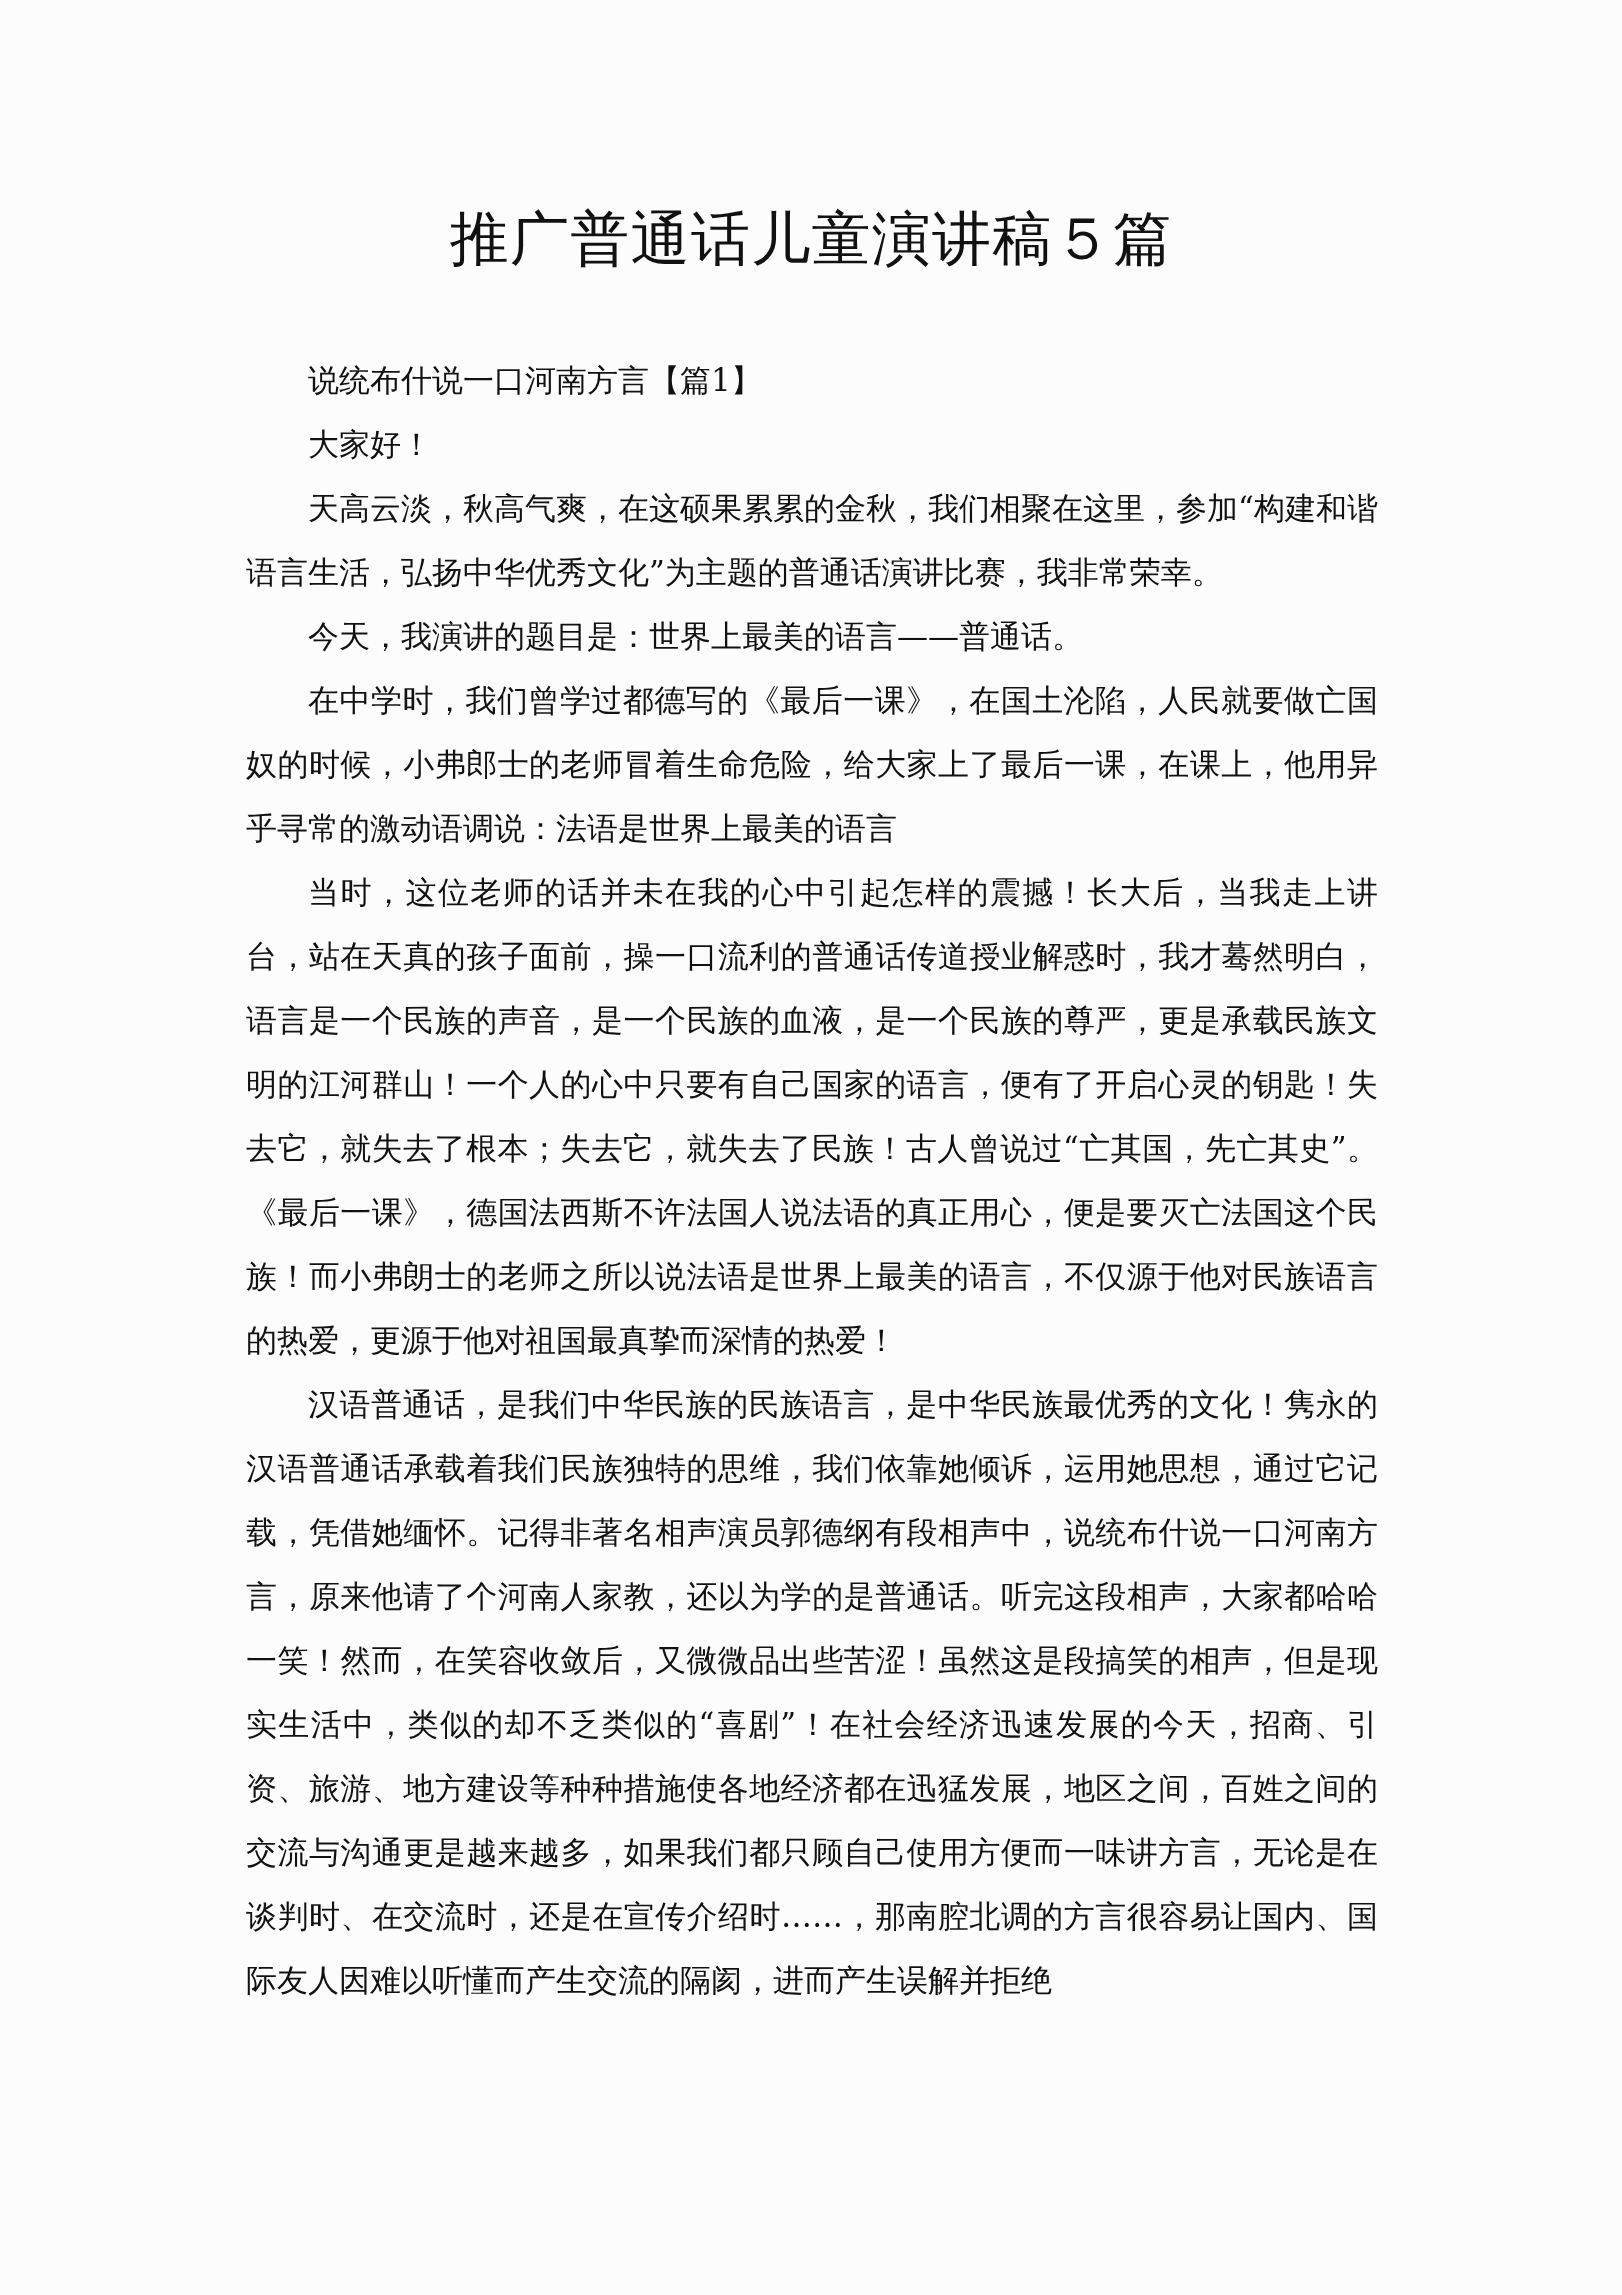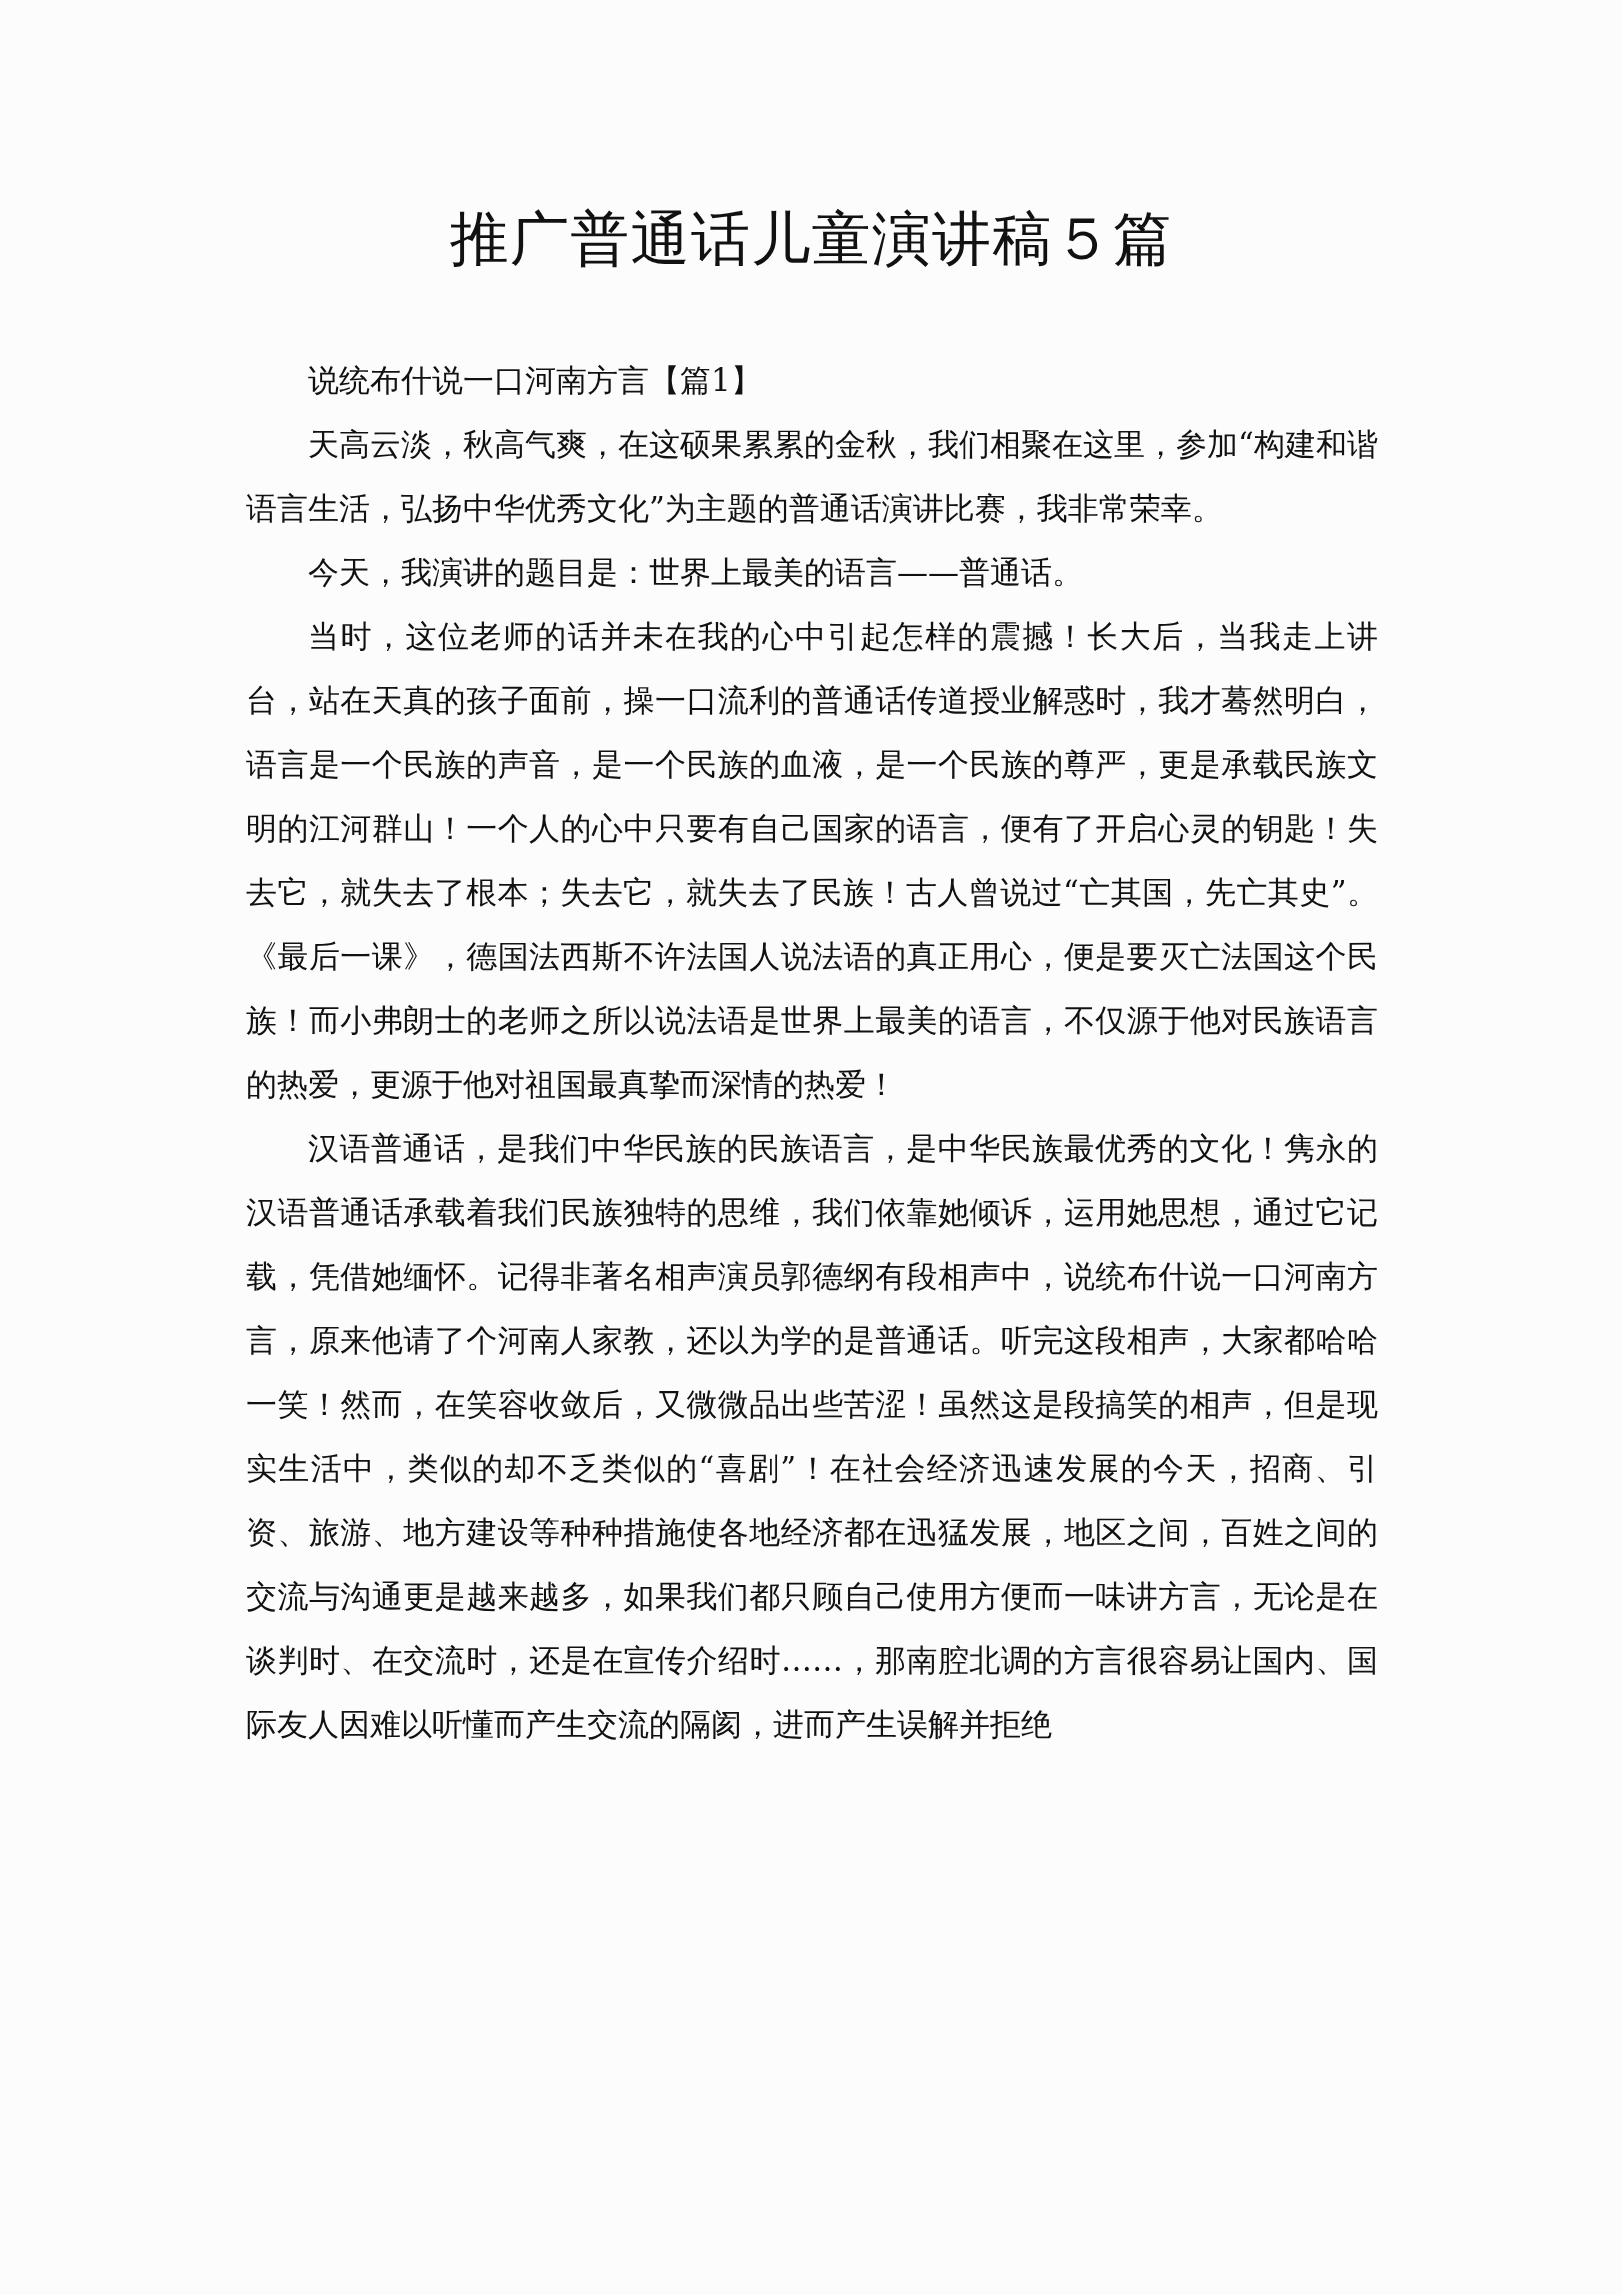--- a/index.html
+++ b/index.html
@@ -54,19 +54,21 @@
   }
 </style>
 </head>
 <body>
 
 <div class="page">
   <h1 class="title">推广普通话儿童演讲稿５篇</h1>
 
   <div class="body">
     <p class="heading-line">说统布什说一口河南方言【篇1】</p>
+    <p>大家好！</p>
     <p>天高云淡，秋高气爽，在这硕果累累的金秋，我们相聚在这里，参加“构建和谐语言生活，弘扬中华优秀文化”为主题的普通话演讲比赛，我非常荣幸。</p>
     <p>今天，我演讲的题目是：世界上最美的语言——普通话。</p>
+    <p>在中学时，我们曾学过都德写的《最后一课》，在国土沦陷，人民就要做亡国奴的时候，小弗郎士的老师冒着生命危险，给大家上了最后一课，在课上，他用异乎寻常的激动语调说：法语是世界上最美的语言</p>
     <p>当时，这位老师的话并未在我的心中引起怎样的震撼！长大后，当我走上讲台，站在天真的孩子面前，操一口流利的普通话传道授业解惑时，我才蓦然明白，语言是一个民族的声音，是一个民族的血液，是一个民族的尊严，更是承载民族文明的江河群山！一个人的心中只要有自己国家的语言，便有了开启心灵的钥匙！失去它，就失去了根本；失去它，就失去了民族！古人曾说过“亡其国，先亡其史”。《最后一课》，德国法西斯不许法国人说法语的真正用心，便是要灭亡法国这个民族！而小弗朗士的老师之所以说法语是世界上最美的语言，不仅源于他对民族语言的热爱，更源于他对祖国最真挚而深情的热爱！</p>
     <p>汉语普通话，是我们中华民族的民族语言，是中华民族最优秀的文化！隽永的汉语普通话承载着我们民族独特的思维，我们依靠她倾诉，运用她思想，通过它记载，凭借她缅怀。记得非著名相声演员郭德纲有段相声中，说统布什说一口河南方言，原来他请了个河南人家教，还以为学的是普通话。听完这段相声，大家都哈哈一笑！然而，在笑容收敛后，又微微品出些苦涩！虽然这是段搞笑的相声，但是现实生活中，类似的却不乏类似的“喜剧”！在社会经济迅速发展的今天，招商、引资、旅游、地方建设等种种措施使各地经济都在迅猛发展，地区之间，百姓之间的交流与沟通更是越来越多，如果我们都只顾自己使用方便而一味讲方言，无论是在谈判时、在交流时，还是在宣传介绍时……，那南腔北调的方言很容易让国内、国际友人因难以听懂而产生交流的隔阂，进而产生误解并拒绝</p>
   </div>
 </div>
 
 
 </body></html>

